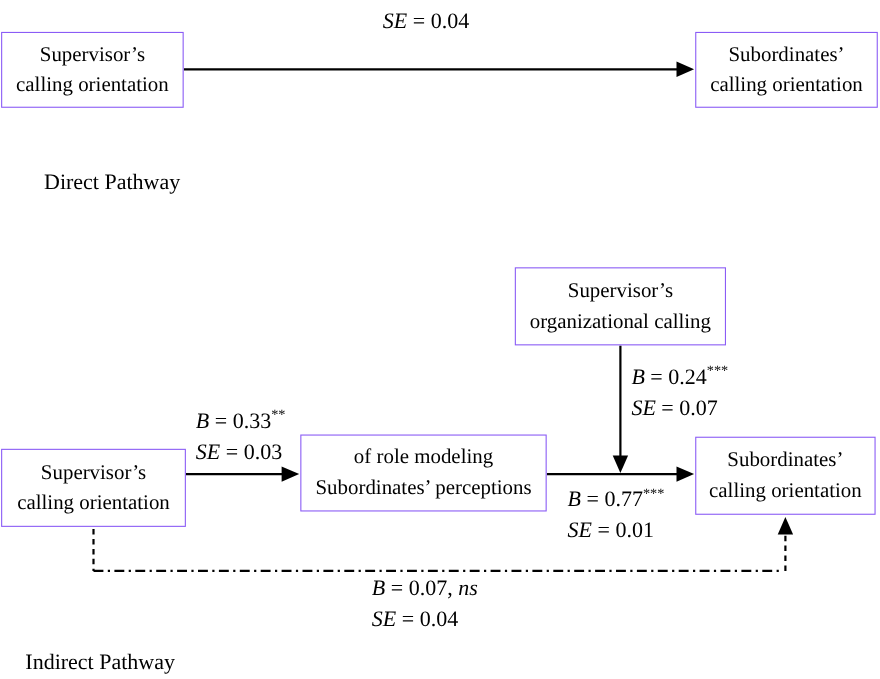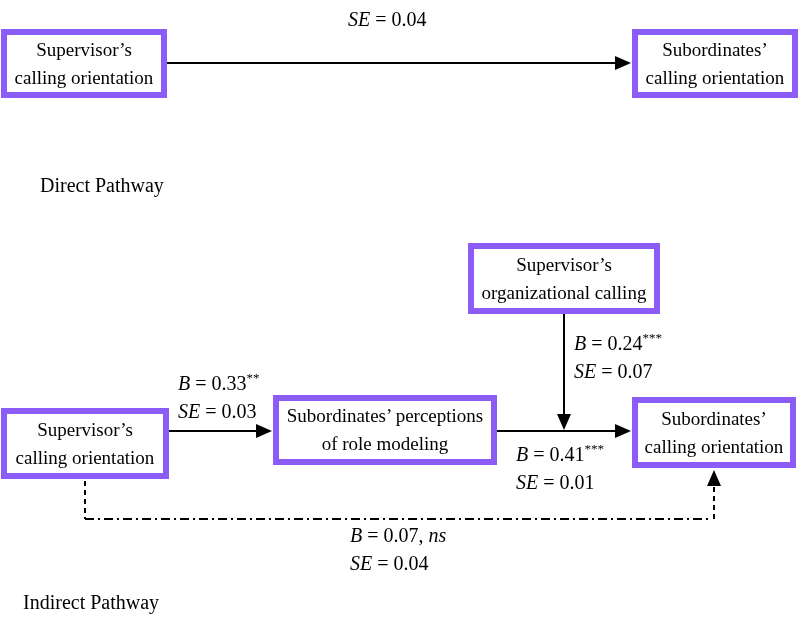--- a/index.html
+++ b/index.html
@@ -20,21 +20,21 @@
     position: absolute;
     left: 0;
     top: 0;
     width: 800px;
     height: 617px;
     pointer-events: none;
   }
   .box {
     position: absolute;
     box-sizing: border-box;
-    border: 6px solid #8b5cf6;
+    border: 1px solid #8b5cf6;
     background: #ffffff;
     display: flex;
     flex-direction: column;
     align-items: center;
     justify-content: center;
     text-align: center;
     font-size: 19px;
     line-height: 28px;
   }
   .stat {
@@ -91,57 +91,57 @@
 
   <div class="box" style="left:632px; top:29px; width:166px; height:69px;">
     <div>Subordinates’</div>
     <div>calling orientation</div>
   </div>
 
   <div class="stat" style="left:348px; top:5px;">
     <div><span class="v">SE</span><span> = 0.04</span></div>
   </div>
 
-  <div class="caption" style="left:40px; top:173px;">Direct Pathway</div>
+  <div class="caption" style="left:40px; top:154px;">Direct Pathway</div>
 
   <div class="box" style="left:468px; top:243px; width:192px; height:71px;">
     <div>Supervisor’s</div>
     <div>organizational calling</div>
   </div>
 
   <div class="box" style="left:1px; top:408px; width:168px; height:71px;">
     <div>Supervisor’s</div>
     <div>calling orientation</div>
   </div>
 
   <div class="box" style="left:273px; top:395px; width:224px; height:70px;">
+    <div>of role modeling</div>
     <div>Subordinates’ perceptions</div>
-    <div>of role modeling</div>
   </div>
 
   <div class="box" style="left:632px; top:397px; width:164px; height:71px;">
     <div>Subordinates’</div>
     <div>calling orientation</div>
   </div>
 
   <div class="stat" style="left:178px; top:369px;">
     <div><span class="v">B</span><span> = 0.33</span><sup>**</sup></div>
     <div><span class="v">SE</span><span> = 0.03</span></div>
   </div>
 
   <div class="stat" style="left:574px; top:329px;">
     <div><span class="v">B</span><span> = 0.24</span><sup>***</sup></div>
     <div><span class="v">SE</span><span> = 0.07</span></div>
   </div>
 
   <div class="stat" style="left:516px; top:440px;">
-    <div><span class="v">B</span><span> = 0.41</span><sup>***</sup></div>
+    <div><span class="v">B</span><span> = 0.77</span><sup>***</sup></div>
     <div><span class="v">SE</span><span> = 0.01</span></div>
   </div>
 
-  <div class="stat" style="left:350px; top:521px;font-family:Liberation Serif, serif;">
+  <div class="stat" style="left:338px; top:521px;font-family:Liberation Serif, serif;">
     <div><span class="v">B</span><span> = 0.07, </span><span class="v">ns</span></div>
     <div><span class="v">SE</span><span> = 0.04</span></div>
   </div>
 
   <div class="caption" style="left:23px; top:590px;">Indirect Pathway</div>
 
 </div>
 
 </body></html>

